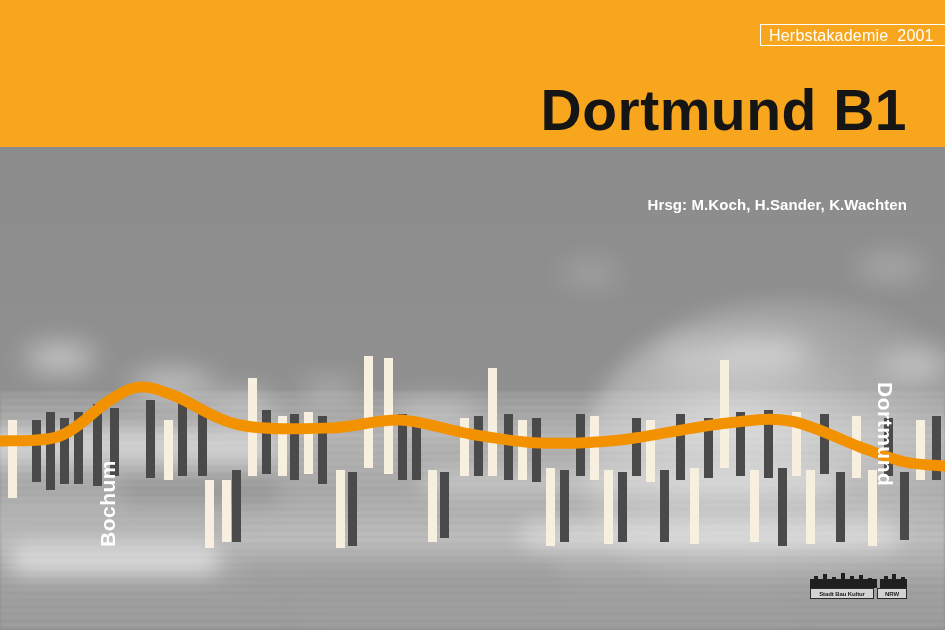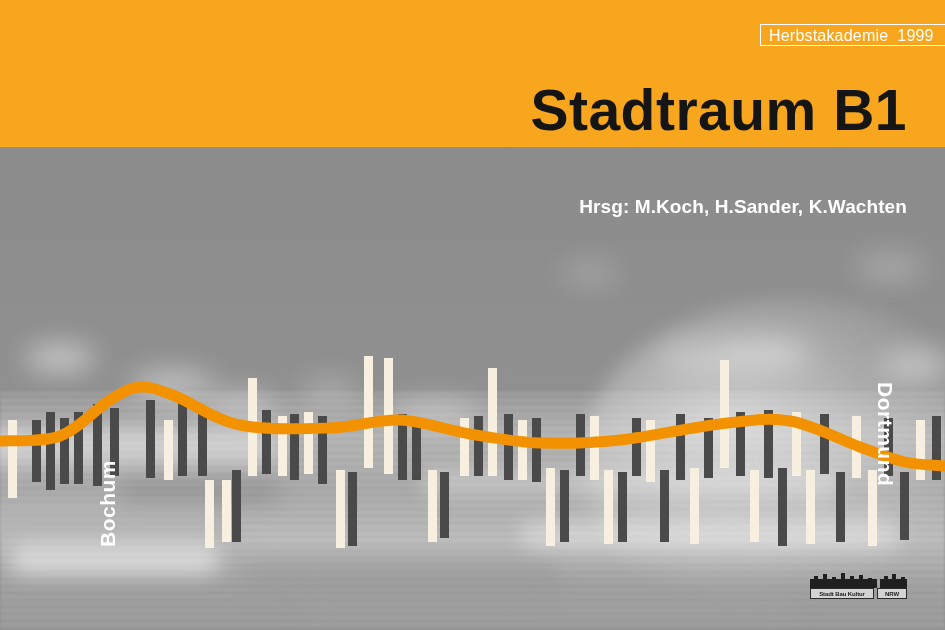--- a/index.html
+++ b/index.html
@@ -131,21 +131,21 @@
     font-size: 27px;
     font-weight: 600;
     letter-spacing: 0.2px;
     text-align: right;
     white-space: nowrap;
   }
   .editors {
     position: absolute;
     right: 38px; top: 196px;
     color: #ffffff;
-    font-size: 19px;
+    font-size: 15px;
     font-weight: 600;
     letter-spacing: 0.1px;
     text-align: right;
     white-space: nowrap;
   }
 
   
   .logo {
     position: absolute;
     left: 810px; top: 572px;
@@ -267,24 +267,24 @@
     <path id="wave-path" fill="none" stroke="#f39200" stroke-width="11" stroke-linecap="round" stroke-linejoin="round" d="M 0 111 C 10 110.16666666666667, 41.66666666666667 112.83333333333333, 60 106 C 78.33333333333333 99.16666666666667, 96.66666666666667 78.16666666666667, 110 70 C 123.33333333333333 61.833333333333336, 129.16666666666666 57.666666666666664, 140 57 C 150.83333333333334 56.333333333333336, 158.33333333333334 59.666666666666664, 175 66 C 191.66666666666666 72.33333333333333, 214.16666666666666 89.66666666666667, 240 95 C 265.8333333333333 100.33333333333333, 303.3333333333333 98.83333333333333, 330 98 C 356.6666666666667 97.16666666666667, 376.6666666666667 89, 400 90 C 423.3333333333333 91, 446.6666666666667 100.16666666666667, 470 104 C 493.3333333333333 107.83333333333333, 515 112, 540 113 C 565 114, 590 113.16666666666667, 620 110 C 650 106.83333333333333, 691.6666666666666 97.16666666666667, 720 94 C 748.3333333333334 90.83333333333333, 766.6666666666666 87.16666666666667, 790 91 C 813.3333333333334 94.83333333333333, 840.8333333333334 110.16666666666667, 860 117 C 879.1666666666666 123.83333333333333, 890.8333333333334 128.83333333333334, 905 132 C 919.1666666666666 135.16666666666666, 938.3333333333334 135.33333333333334, 945 136"></path>
   </svg>
 
   <div class="city-label up" style="left:120px; top:523px;">Bochum</div>
   <div class="city-label down" style="left:897px; top:382px;">Dortmund</div>
 
   <div class="band"></div>
 
   <div class="akademie-box">
     <span>Herbstakademie</span>
-    <span>1999</span>
+    <span>2001</span>
   </div>
 
-  <div class="title">Stadtraum B1</div>
+  <div class="title">Dortmund B1</div>
   <div class="editors">Hrsg: M.Koch, H.Sander, K.Wachten</div>
 
   <div class="logo">
     <svg class="logo-crown" width="97" height="16" viewBox="0 0 97 16">
       <path fill="#1f1f1f" d="M0 16 V7 H4 V4 H8 V7 H13 V2 H17 V7 H22 V5 H26 V7 H31 V1 H35 V7 H40 V4 H44 V7 H49 V3 H53 V7 H58 V6 H62 V7 H67 V16 Z"></path>
       <path fill="#1f1f1f" d="M70 16 V7 H74 V4 H78 V7 H82 V2 H86 V7 H91 V5 H95 V7 H97 V16 Z"></path>
     </svg>
     <div class="logo-row">
       <div class="logo-cell wide">Stadt Bau Kultur</div>
       <div class="logo-cell narrow">NRW</div>

